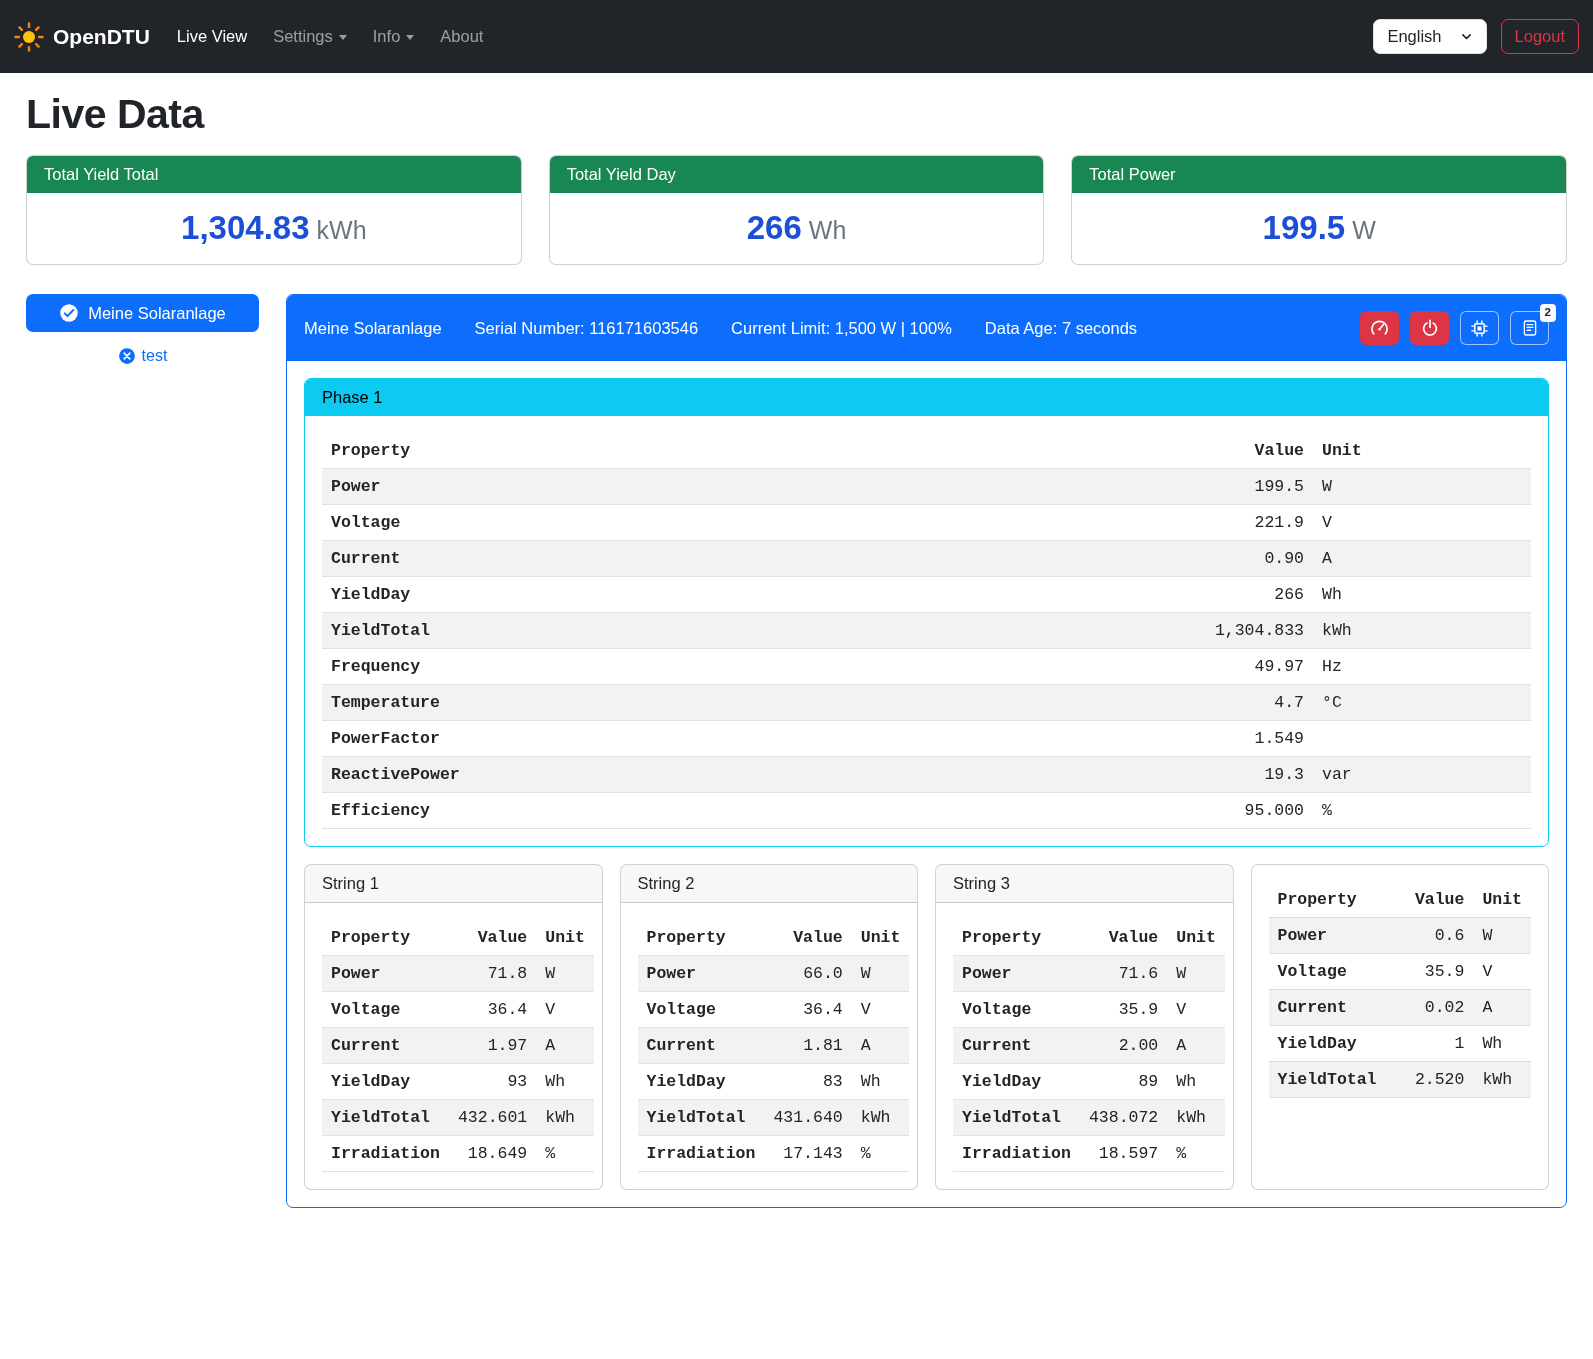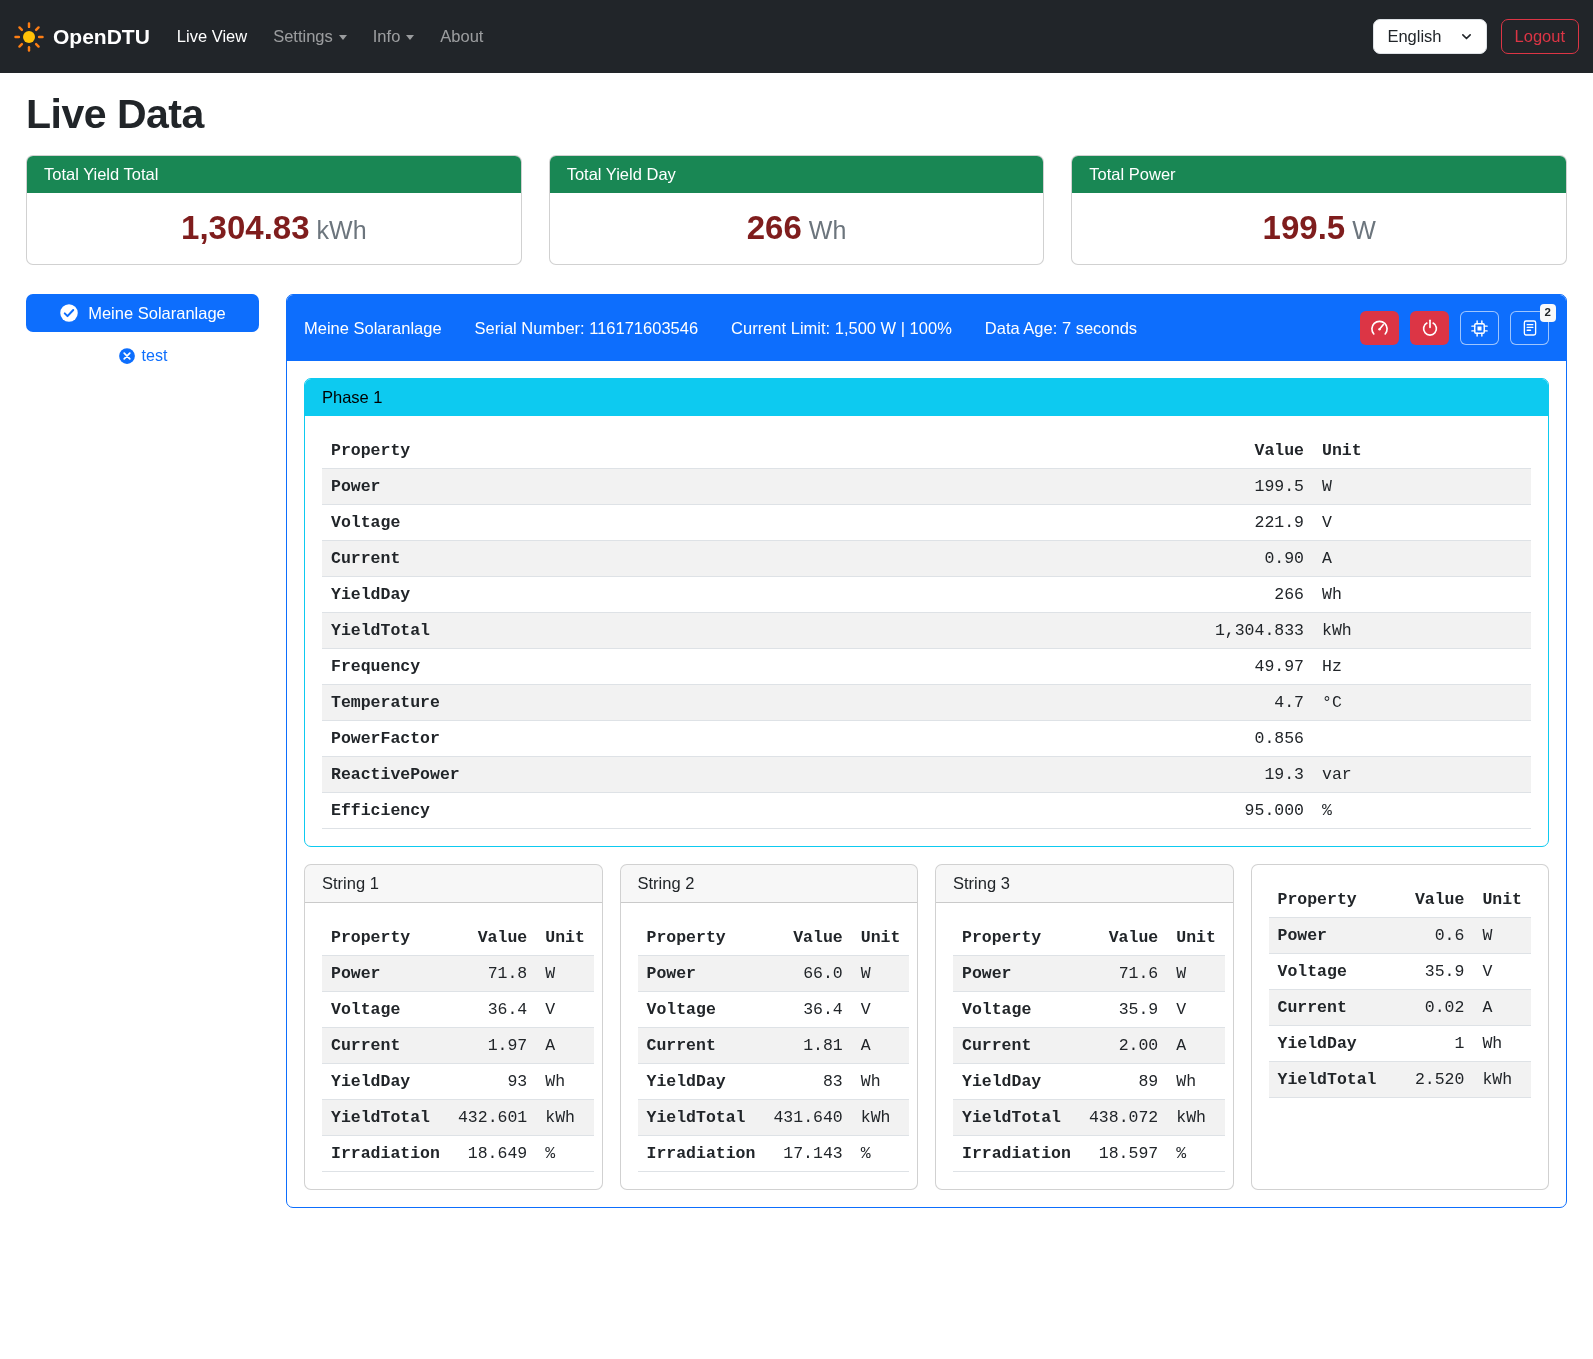--- a/index.html
+++ b/index.html
@@ -38,21 +38,21 @@
 
   
   .content { padding: 0 26px 10px; }
   .page-title { font-size: 41px; font-weight: 700; margin: 18px 0 17px; letter-spacing: -.5px; }
 
   
   .summary-row { display: flex; gap: 27px; }
   .summary-card { flex: 1; border: 1px solid rgba(0,0,0,.18); border-radius: 7px; overflow: hidden; background: #fff; }
   .summary-card-header { background: #198754; color: #fff; padding: 9px 17px; font-size: 16.5px; }
   .summary-card-body { padding: 16px 15px 17px; text-align: center; }
-  .summary-value { font-size: 33px; font-weight: 600; color: #7f1d1d; }
+  .summary-value { font-size: 33px; font-weight: 600; color: #1d4ed8; }
   .summary-unit { font-size: 25px; color: #6c757d; margin-left: 7px; }
 
   
   .main-row { display: flex; gap: 27px; margin-top: 29px; padding-bottom: 20px; align-items: flex-start; }
   .inverter-list { width: 233px; flex-shrink: 0; }
   .inverter-select-btn {
     width: 100%; background: #0d6efd; color: #fff; border: none; border-radius: 7px;
     padding: 9px 10px; font-size: 16.5px; font-family: inherit;
     display: flex; align-items: center; justify-content: center; gap: 9px; cursor: pointer;
   }
@@ -306,21 +306,21 @@
                   <td class="col-value">49.97</td>
                   <td class="col-unit">Hz</td>
                 </tr>
                   <tr>
                   <td class="col-prop">Temperature</td>
                   <td class="col-value">4.7</td>
                   <td class="col-unit">°C</td>
                 </tr>
                   <tr>
                   <td class="col-prop">PowerFactor</td>
-                  <td class="col-value">0.856</td>
+                  <td class="col-value">1.549</td>
                   <td class="col-unit"></td>
                 </tr>
                   <tr>
                   <td class="col-prop">ReactivePower</td>
                   <td class="col-value">19.3</td>
                   <td class="col-unit">var</td>
                 </tr>
                   <tr>
                   <td class="col-prop">Efficiency</td>
                   <td class="col-value">95.000</td>

